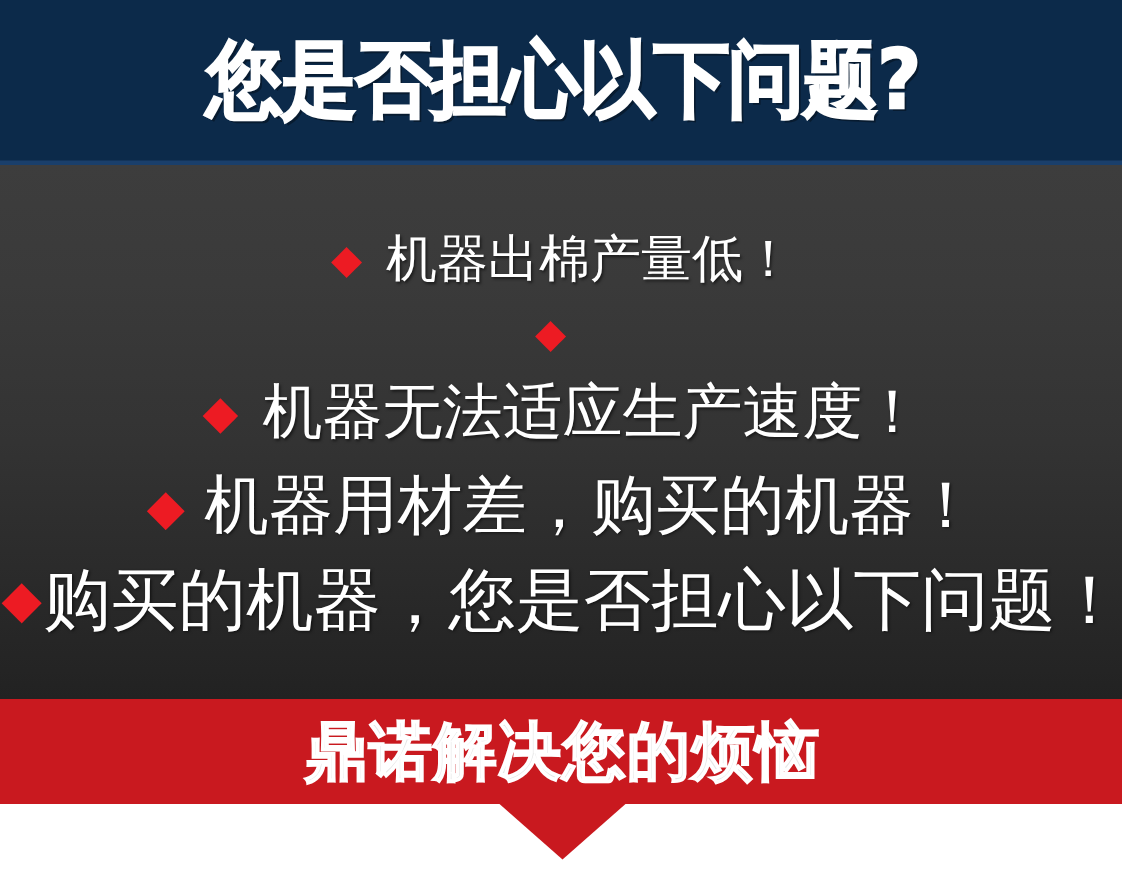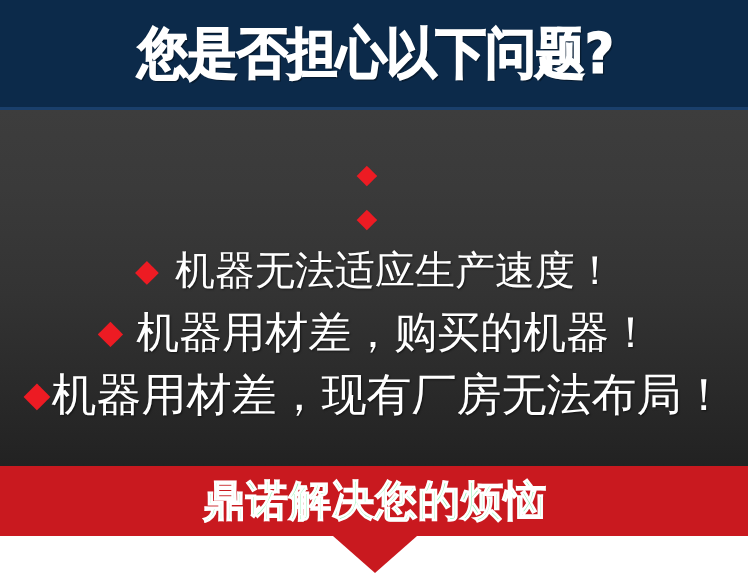--- a/index.html
+++ b/index.html
@@ -106,21 +106,21 @@
     width: 750px;
     height: 70px;
     background: #c9191f;
     display: flex;
     align-items: center;
     justify-content: center;
   }
   .footer-title {
     font-size: 42px;
     font-weight: 700;
-    color: #86efac;
+    color: #e5e5e5;
     letter-spacing: 1px;
     line-height: 1;
     white-space: nowrap;
     -webkit-text-stroke: 1.2px #ffffff;
   }
   .footer-arrow {
     position: absolute;
     left: 333px;
     top: 536px;
     width: 0;
@@ -136,39 +136,40 @@
 <div class="banner">
 
   <div class="header">
     <div class="header-title">您是否担心以下问题?</div>
   </div>
 
   <div class="problems">
 
     <div class="problem-row row-1">
       <span class="bullet">◆</span>
+      <span class="problem-text">机器出棉产量低！</span>
     </div>
 
     <div class="problem-row row-2">
       <span class="bullet">◆</span>
     </div>
 
     <div class="problem-row row-3">
       <span class="bullet">◆</span>
       <span class="problem-text">机器无法适应生产速度！</span>
     </div>
 
     <div class="problem-row row-4">
       <span class="bullet">◆</span>
       <span class="problem-text">机器用材差，购买的机器！</span>
     </div>
 
     <div class="problem-row row-5">
       <span class="bullet">◆</span>
-      <span class="problem-text">机器用材差，现有厂房无法布局！</span>
+      <span class="problem-text">购买的机器，您是否担心以下问题！</span>
     </div>
 
   </div>
 
   <div class="footer">
     <div class="footer-title">鼎诺解决您的烦恼</div>
   </div>
 
   <div class="footer-arrow"></div>
 

